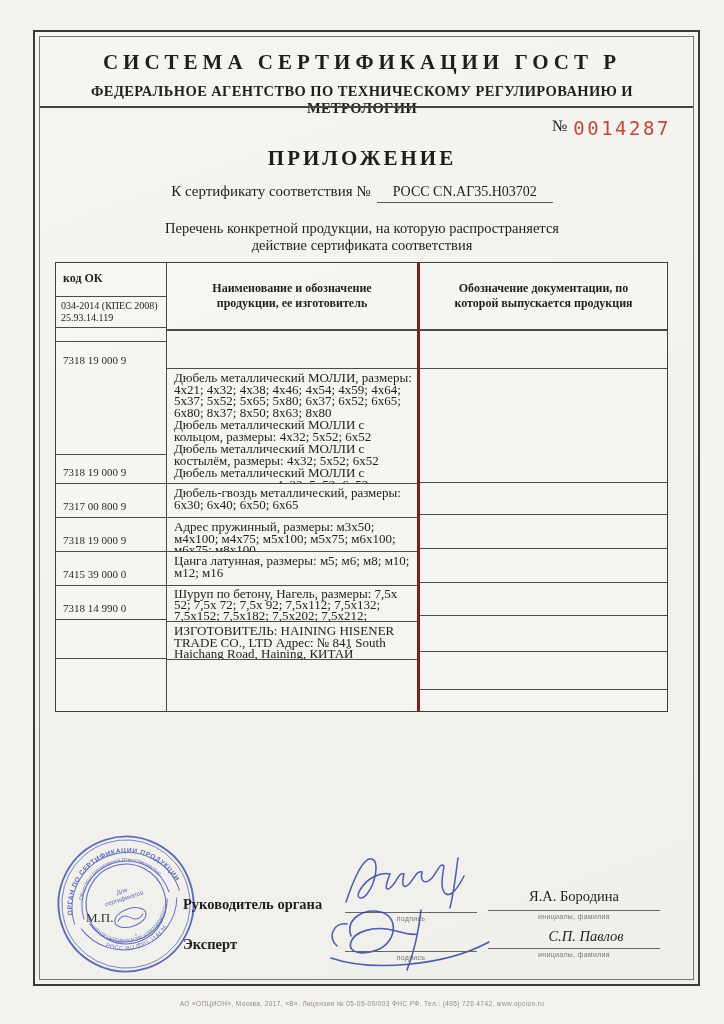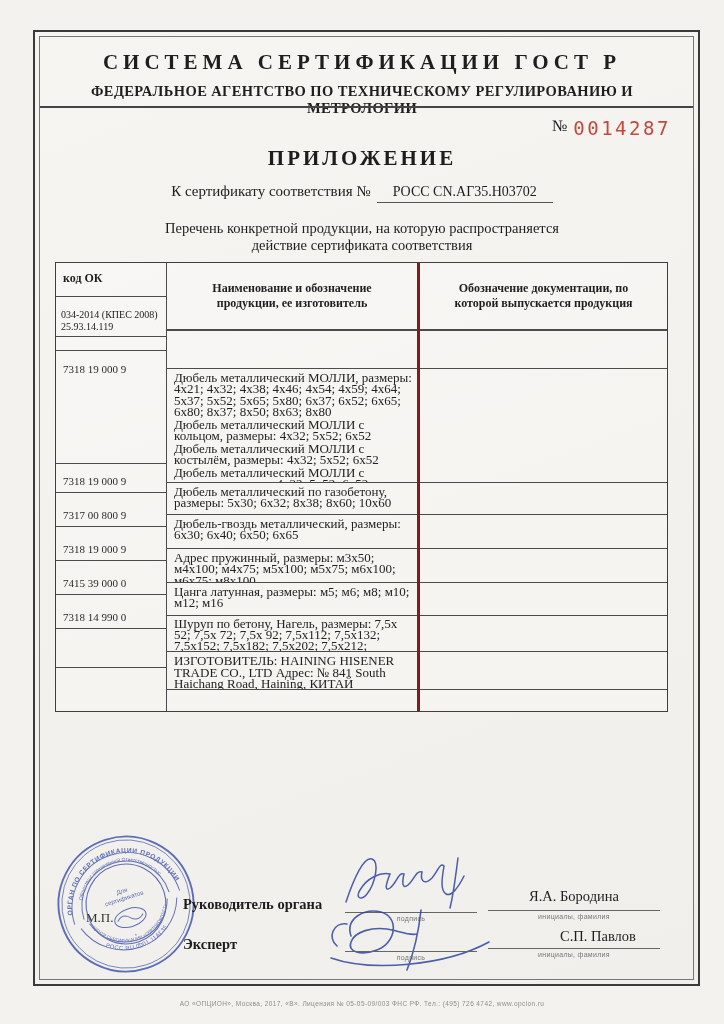--- a/index.html
+++ b/index.html
@@ -40,21 +40,21 @@
   .c.nb{border-bottom:none;}
   .c.hb{border-bottom-width:2px;}
   .hcell{font-weight:bold;font-size:12px;color:#1f1f1f;}
   .hc-ok{height:34px;padding:8px 0 0 7px;}
   .hc-tnved{height:34px;padding:10px 0 0 7px;}
   .hc-mid{height:68px;display:flex;align-items:center;justify-content:center;text-align:center;padding:0 28px;line-height:15px;}
   .hc-doc{height:68px;display:flex;align-items:center;justify-content:center;text-align:center;padding:0 20px;line-height:15px;}
   .codecell{font-size:11px;color:#2a2a2a;padding-left:7px;display:flex;flex-direction:column;}
   .code-top{justify-content:flex-start;padding-top:12px;}
   .code-bot{justify-content:flex-end;padding-bottom:5px;}
-  .okcell{font-size:10px;line-height:12px;padding:3px 2px 0 5px;margin-top:9px;}
+  .okcell{font-size:10px;line-height:12px;padding:3px 2px 0 5px;}
   .pcell{font-size:13px;line-height:11.5px;color:#222;padding:3px 5px 0 7px;}
   .pcell p{margin:0 0 1px 0;}
   .tight{line-height:11px;padding-top:2px;}
 
   
   .sign-label{font-size:14.5px;font-weight:bold;color:#1d1d1d;}
   .mp-label{left:86px;top:910px;font-size:13px;color:#333;}
   .sig-line{border-top:1px solid #666;height:0;}
   .tiny-caption{font-size:7px;color:#777;text-align:center;font-family:"Liberation Sans", sans-serif;letter-spacing:0.3px;}
   .sign-name{font-size:14.5px;color:#1f1f1f;text-align:center;}
@@ -110,21 +110,20 @@
 
     <div class="col col-products">
       <div class="c hb hcell hc-mid" style="height:68px">Наименование и обозначение продукции, ее изготовитель</div>
       <div class="c" style="height:38px"></div>
       <div class="c pcell" style="height:115px">
         <p>Дюбель металлический МОЛЛИ, размеры: 4х21; 4х32; 4х38; 4х46; 4х54; 4х59; 4х64; 5х37; 5х52; 5х65; 5х80; 6х37; 6х52; 6х65; 6х80; 8х37; 8х50; 8х63; 8х80</p>
         <p>Дюбель металлический МОЛЛИ с кольцом, размеры: 4х32; 5х52; 6х52</p>
         <p>Дюбель металлический МОЛЛИ с костылём, размеры: 4х32; 5х52; 6х52</p>
         <p>Дюбель металлический МОЛЛИ с крюком, размеры: 4х32; 5х52; 6х52</p>
       </div>
-      <div class="c pcell" style="height:32px">Дюбель металлический по газобетону, размеры: 5х30; 6х32; 8х38; 8х60; 10х60</div>
       <div class="c pcell" style="height:34px">Дюбель-гвоздь металлический, размеры: 6х30; 6х40; 6х50; 6х65</div>
       <div class="c pcell" style="height:34px">Адрес пружинный, размеры: м3х50; м4х100; м4х75; м5х100; м5х75; м6х100; м6х75; м8х100</div>
       <div class="c pcell" style="height:34px">Цанга латунная, размеры: м5; м6; м8; м10; м12; м16</div>
       <div class="c pcell tight" style="height:36px">Шуруп по бетону, Нагель, размеры: 7,5х 52; 7,5х 72; 7,5х 92; 7,5х112; 7,5х132; 7,5х152; 7,5х182; 7,5х202; 7,5х212; 7,5х250</div>
       <div class="c pcell" style="height:38px">ИЗГОТОВИТЕЛЬ: HAINING HISENER TRADE CO., LTD Адрес: № 841 South Haichang Road, Haining, КИТАЙ</div>
       <div class="c nb" style="height:21px"></div>
     </div>
 
     <div class="col col-docs">
       <div class="c hb hcell hc-doc" style="height:68px">Обозначение документации, по которой выпускается продукция</div>
@@ -192,19 +191,19 @@
   <div class="abs tiny-caption" style="left:488px;top:913px;width:172px;">инициалы, фамилия</div>
 
   <div class="abs" style="left:323px;top:900px;">
     <svg width="172" height="75" viewBox="0 0 172 75">
       <path d="M14,46 C4,38 10,22 24,24 M28,36 C22,18 42,8 58,12 C76,17 74,42 54,50 C38,56 24,52 28,42 C32,31 50,27 64,29 C76,31 86,36 94,34 M98,10 C96,28 92,50 84,70 M8,58 C48,72 122,66 166,42" fill="none" stroke="#2e43a0" stroke-width="1.6" stroke-linecap="round" opacity="0.85"></path>
     </svg>
   </div>
   <div class="abs sig-line" style="left:345px;top:951px;width:132px;"></div>
   <div class="abs tiny-caption" style="left:345px;top:954px;width:132px;">подпись</div>
 
-  <div class="abs sign-name" style="left:516px;top:928px;width:164px;">С.П. Павлов</div>
+  <div class="abs sign-name" style="left:504px;top:928px;width:164px;font-style:italic;">С.П. Павлов</div>
   <div class="abs sig-line" style="left:488px;top:948px;width:172px;"></div>
   <div class="abs tiny-caption" style="left:488px;top:951px;width:172px;">инициалы, фамилия</div>
 
   <div class="abs page-footer">АО «ОПЦИОН», Москва, 2017, «В».  Лицензия № 05-05-09/003 ФНС РФ.  Тел.: (495) 726 4742, www.opcion.ru</div>
 
 </div>
 
 </body></html>

